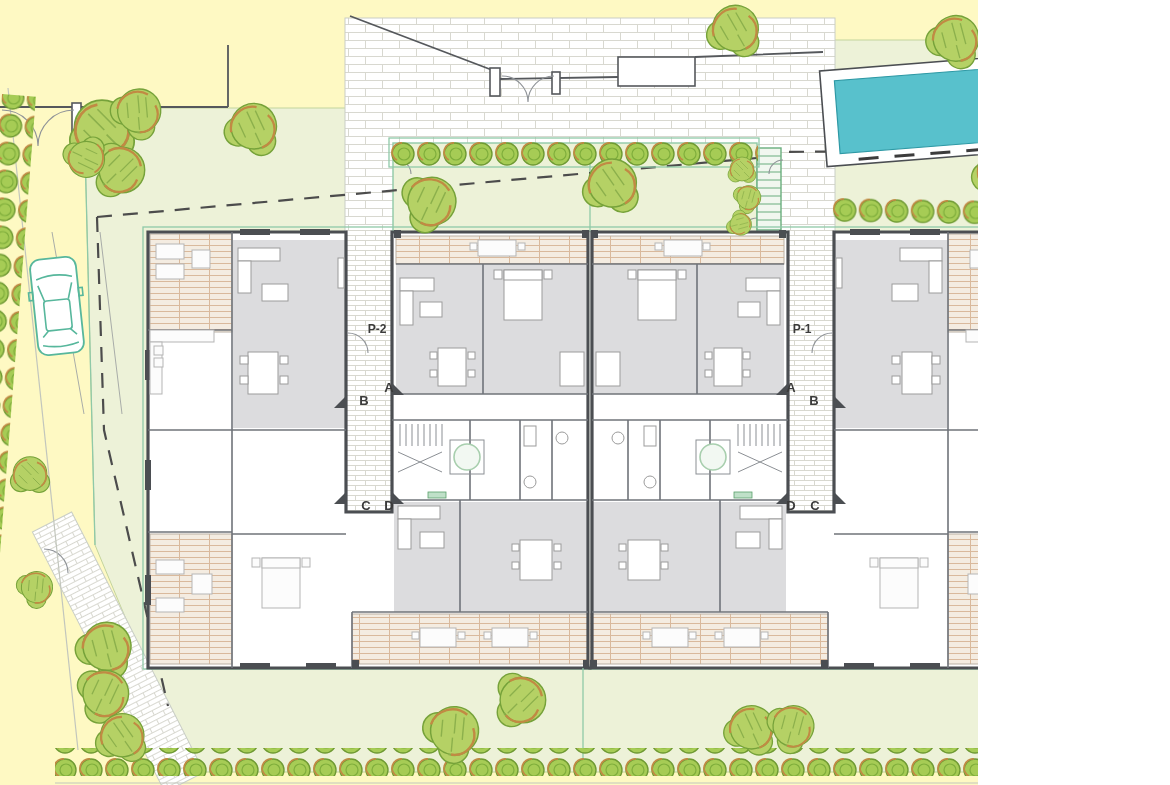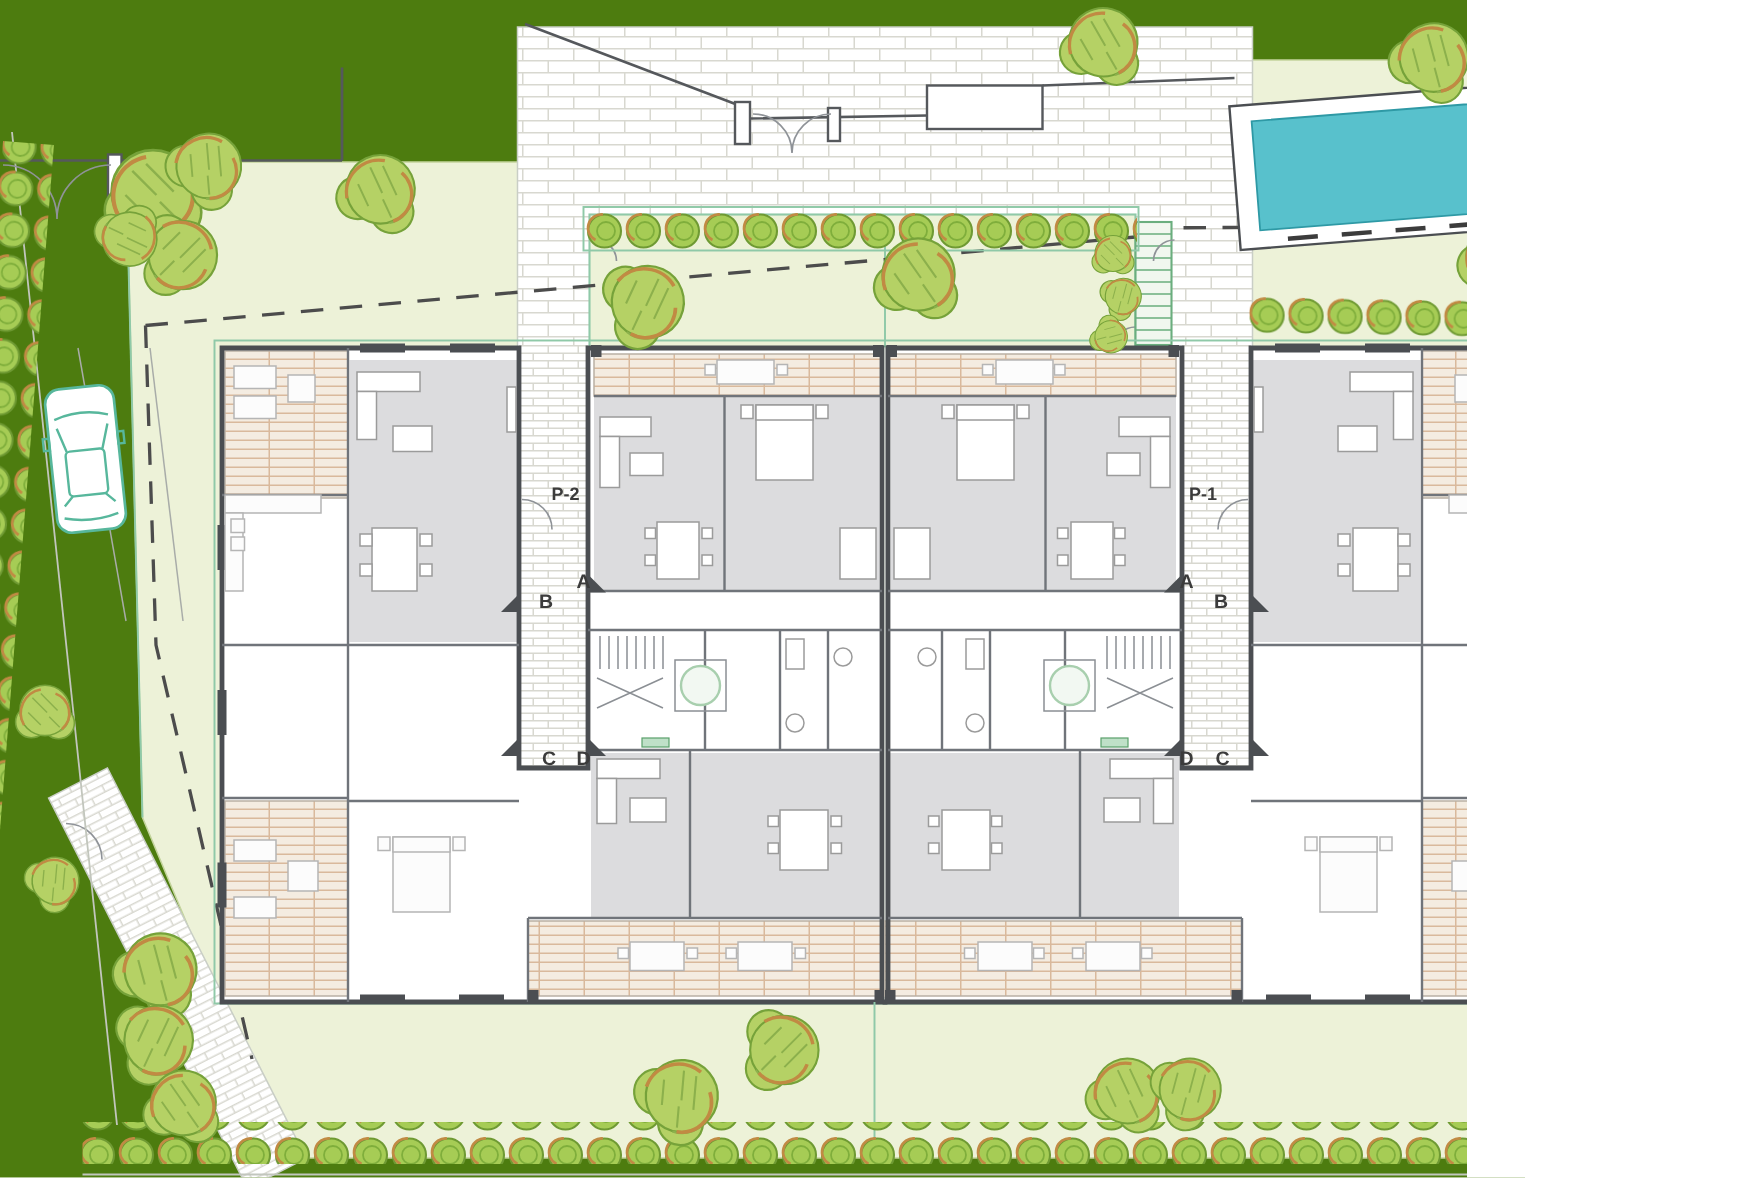--- a/index.html
+++ b/index.html
@@ -1,16 +1,16 @@
 <!DOCTYPE html>
 <html style="--lawn: #edf2d8; --lawn_edge: #c3d49c; --green_line: #8fc9a8; --pool_water: #58c1cc; --pool_hatch: #8ad9de; --pool_edge: #2e99a5; --tree_fill: #b5d165; --tree_stroke: #76a23a; --tree_accent: #c18a43; --bush_fill: #a6cc55; --bush_stroke: #6f9a33; --wall: #4b4e52; --wall_mid: #70747a; --room_gray: #dcdcde; --deck_line: #d9b99c; --brick_line: #d8d8d0; --dash: #4c4c4c; --fence: #55585c; --car: #57b79c; --stair_green: #6aae7e; --elevator: #a8cfae; --mat: #bfe0c8; --furn_stroke: #9b9b9b; --label: #3b3b3b;"><head>
 <meta charset="utf-8">
 <style>
   html,body{margin:0;padding:0;background:#fff;}
-  #stage{position:relative;width:978px;height:785px;background:#4d7c0f;overflow:hidden;
+  #stage{position:relative;width:978px;height:785px;background:#fef9c3;overflow:hidden;
          font-family:"Liberation Sans", sans-serif;}
   svg{position:absolute;left:0;top:0;}
   
   .lawn      {fill:var(--lawn,#edf2d8);stroke:var(--lawn_edge,#c3d49c);stroke-width:1;}
   .court     {fill:var(--lawn,#edf2d8);stroke:var(--green_line,#8fc9a8);stroke-width:1.4;}
   .gline     {stroke:var(--green_line,#8fc9a8);stroke-width:1.3;fill:none;}
   .plaza     {fill:url(#brick);stroke:#c9cec6;stroke-width:1;}
   .lobby     {fill:url(#brickS);}
   .deck      {fill:url(#deck);stroke:#b9b0a4;stroke-width:1;}
   .foot      {fill:#ffffff;stroke:#c9cec6;stroke-width:.8;}

